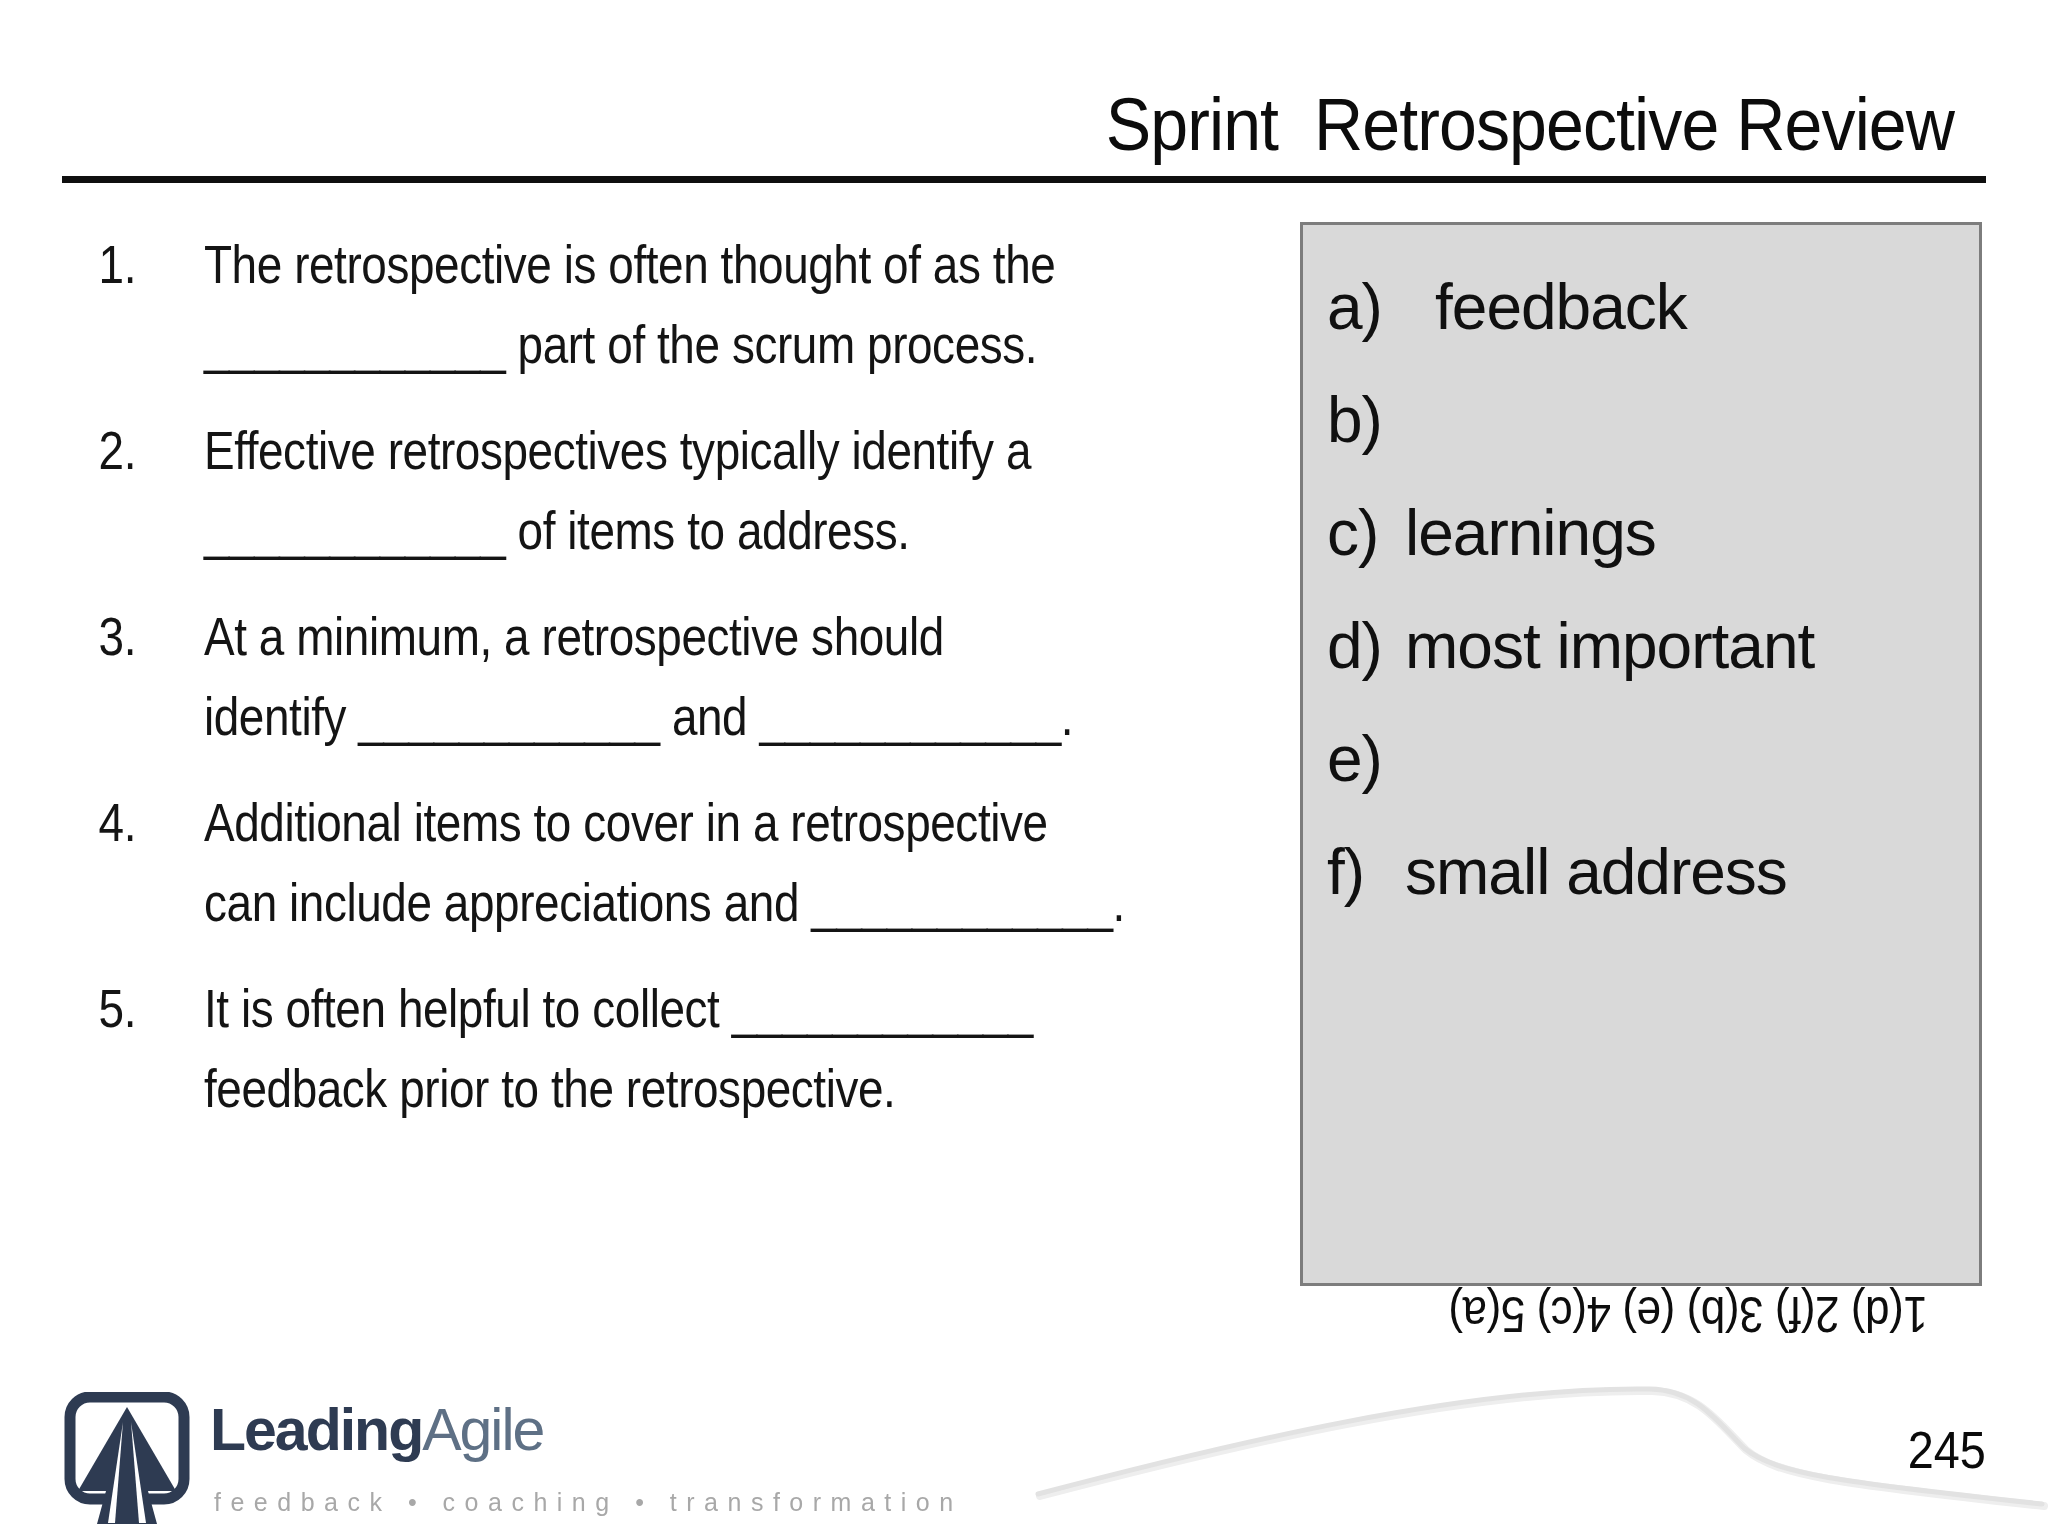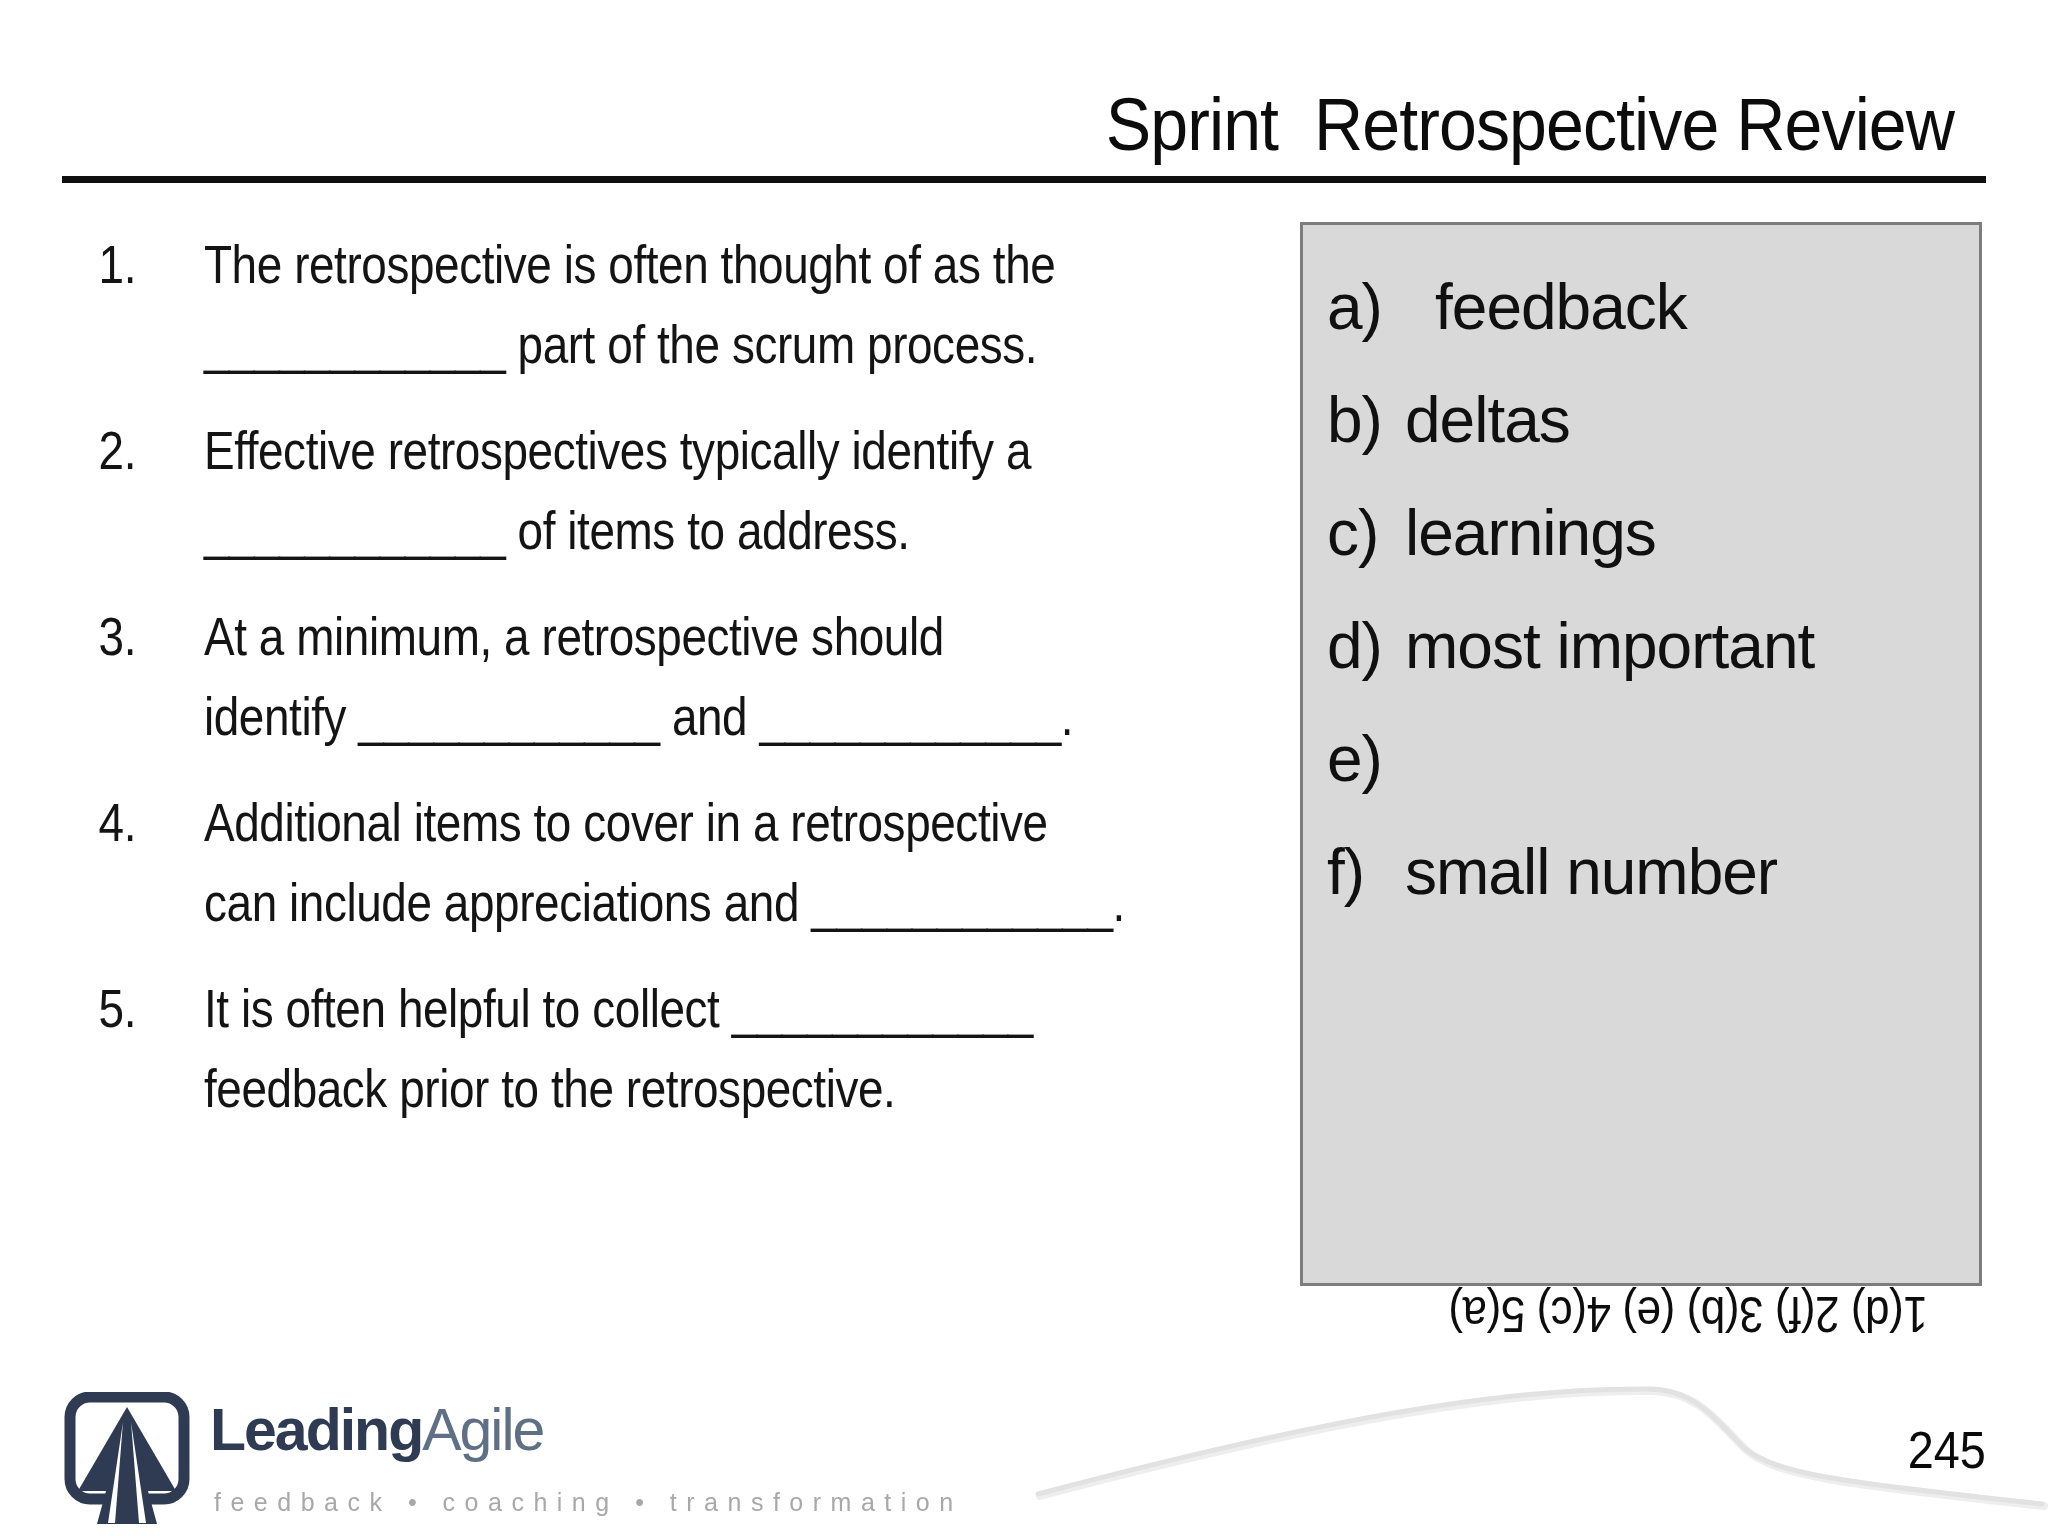--- a/index.html
+++ b/index.html
@@ -104,36 +104,35 @@
 </div>
 
 <div class="options-box">
   <ul>
     <li class="option">
       <span class="opt-label">a)</span>
       <span class="opt-text">feedback</span>
     </li>
     <li class="option">
       <span class="opt-label">b)</span>
-      <span class="opt-text">deltas</span>
     </li>
     <li class="option">
       <span class="opt-label">c)</span>
       <span class="opt-text">learnings</span>
     </li>
     <li class="option">
       <span class="opt-label">d)</span>
       <span class="opt-text">most important</span>
     </li>
     <li class="option">
       <span class="opt-label">e)</span>
     </li>
     <li class="option">
       <span class="opt-label">f)</span>
-      <span class="opt-text">small number</span>
+      <span class="opt-text">small address</span>
     </li>
   </ul>
 </div>
 
 <div class="answer-key">1(d) 2(f) 3(b) (e) 4(c) 5(a)</div>
 
 <svg class="swoosh" viewBox="0 0 1018 150" fill="none" xmlns="http://www.w3.org/2000/svg">
   <path d="M10 118 C 200 68, 440 10, 622 13 C 668 14, 688 44, 716 72 C 748 98, 810 106, 1014 128" stroke="#eeeeee" stroke-width="8" fill="none" stroke-linecap="round"></path>
   <path d="M8 116 C 198 66, 438 8, 620 11 C 666 12, 686 42, 714 70 C 746 96, 808 104, 1012 126" stroke="#e2e2e2" stroke-width="5" fill="none" stroke-linecap="round"></path>
 </svg>

